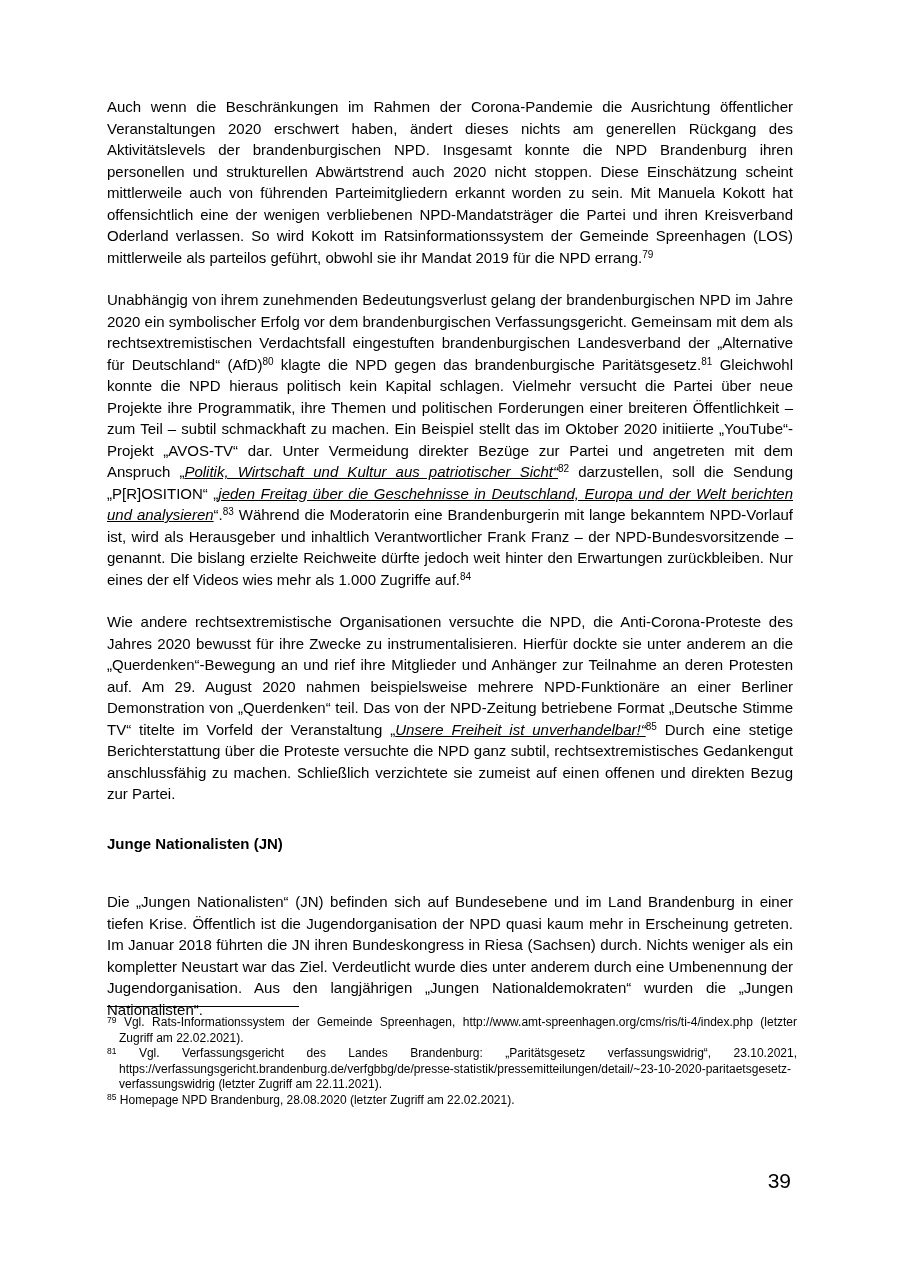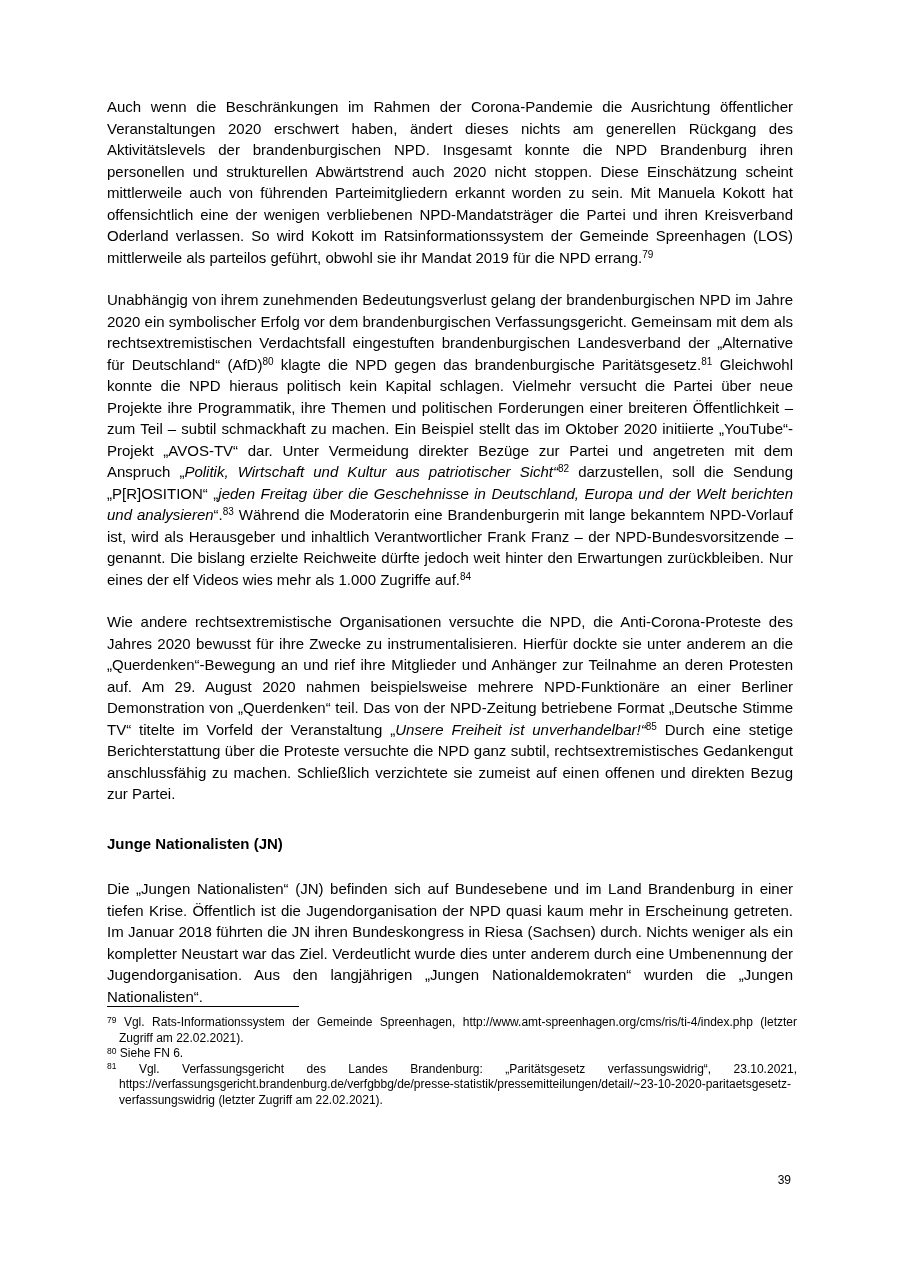--- a/index.html
+++ b/index.html
@@ -23,33 +23,33 @@
     width: 686px;
   }
   .para {
     font-size: 15px;
     line-height: 21.5px;
     text-align: justify;
     margin: 0 0 21px 0;
     hyphens: auto;
     -webkit-hyphens: auto;
   }
-  .para .italic { font-style: italic; }
+  .para .italic { font-style: italic; text-decoration: underline; }
   sup.fnref {
     font-size: 10px;
     line-height: 0;
     vertical-align: baseline;
     position: relative;
     top: -5px;
   }
   .heading {
     font-size: 15px;
     font-weight: bold;
     line-height: 21.5px;
-    margin: 28px 0 24px 0;
+    margin: 28px 0 37px 0;
   }
   .footnote-block {
     position: absolute;
     left: 107px;
     top: 1006px;
     width: 690px;
   }
   .footnote-sep {
     width: 192px;
     height: 0;
@@ -70,21 +70,21 @@
     font-size: 8.5px;
     line-height: 0;
     vertical-align: baseline;
     position: relative;
     top: -3.5px;
   }
   .page-num {
     position: absolute;
     right: 109px;
     top: 1170px;
-    font-size: 12px;
+    font-size: 21px;
     line-height: 21px;
     margin-left: 40px;
   }
 </style>
 </head>
 <body>
 
 <div class="page">
 
   <div class="content">
@@ -96,20 +96,20 @@
 
     <h2 class="heading">Junge Nationalisten (JN)</h2>
 
     <p class="para" lang="de"><span>Die „Jungen Nationalisten“ (JN) befinden sich auf Bundesebene und im Land Brandenburg in einer tiefen Krise. Öffentlich ist die Jugendorganisation der NPD quasi kaum mehr in Erscheinung getreten. Im Januar 2018 führten die JN ihren Bundeskongress in Riesa (Sachsen) durch. Nichts weniger als ein kompletter Neustart war das Ziel. Verdeutlicht wurde dies unter anderem durch eine Umbenennung der Jugendorganisation. Aus den langjährigen „Jungen Nationaldemokraten“ wurden die „Jungen Nationalisten“.</span></p>
   </div>
 
   <div class="footnote-block">
     <div class="footnote-sep"></div>
     <div class="footnotes">
         <div class="footnote"><sup class="fn-num">79</sup><span class="fn-text"> Vgl. Rats-Informationssystem der Gemeinde Spreenhagen, http://www.amt-spreenhagen.org/cms/ris/ti-4/index.php (letzter Zugriff am 22.02.2021).</span></div>
-        <div class="footnote"><sup class="fn-num">80</sup><span class="fn-text"> Siehe FN 6.</span></div>
-        <div class="footnote"><sup class="fn-num">81</sup><span class="fn-text"> Vgl. Verfassungsgericht des Landes Brandenburg: „Paritätsgesetz verfassungswidrig“, 23.10.2021, https://verfassungsgericht.brandenburg.de/verfgbbg/de/presse-statistik/pressemitteilungen/detail/~23-10-2020-paritaetsgesetz-verfassungswidrig (letzter Zugriff am 22.02.2021).</span></div>
+        <div class="footnote"><sup class="fn-num">81</sup><span class="fn-text"> Vgl. Verfassungsgericht des Landes Brandenburg: „Paritätsgesetz verfassungswidrig“, 23.10.2021, https://verfassungsgericht.brandenburg.de/verfgbbg/de/presse-statistik/pressemitteilungen/detail/~23-10-2020-paritaetsgesetz-verfassungswidrig (letzter Zugriff am 22.11.2021).</span></div>
+        <div class="footnote"><sup class="fn-num">85</sup><span class="fn-text"> Homepage NPD Brandenburg, 28.08.2020 (letzter Zugriff am 22.02.2021).</span></div>
       </div>
   </div>
 
   <div class="page-num">39</div>
 
 </div>
 
 </body></html>

